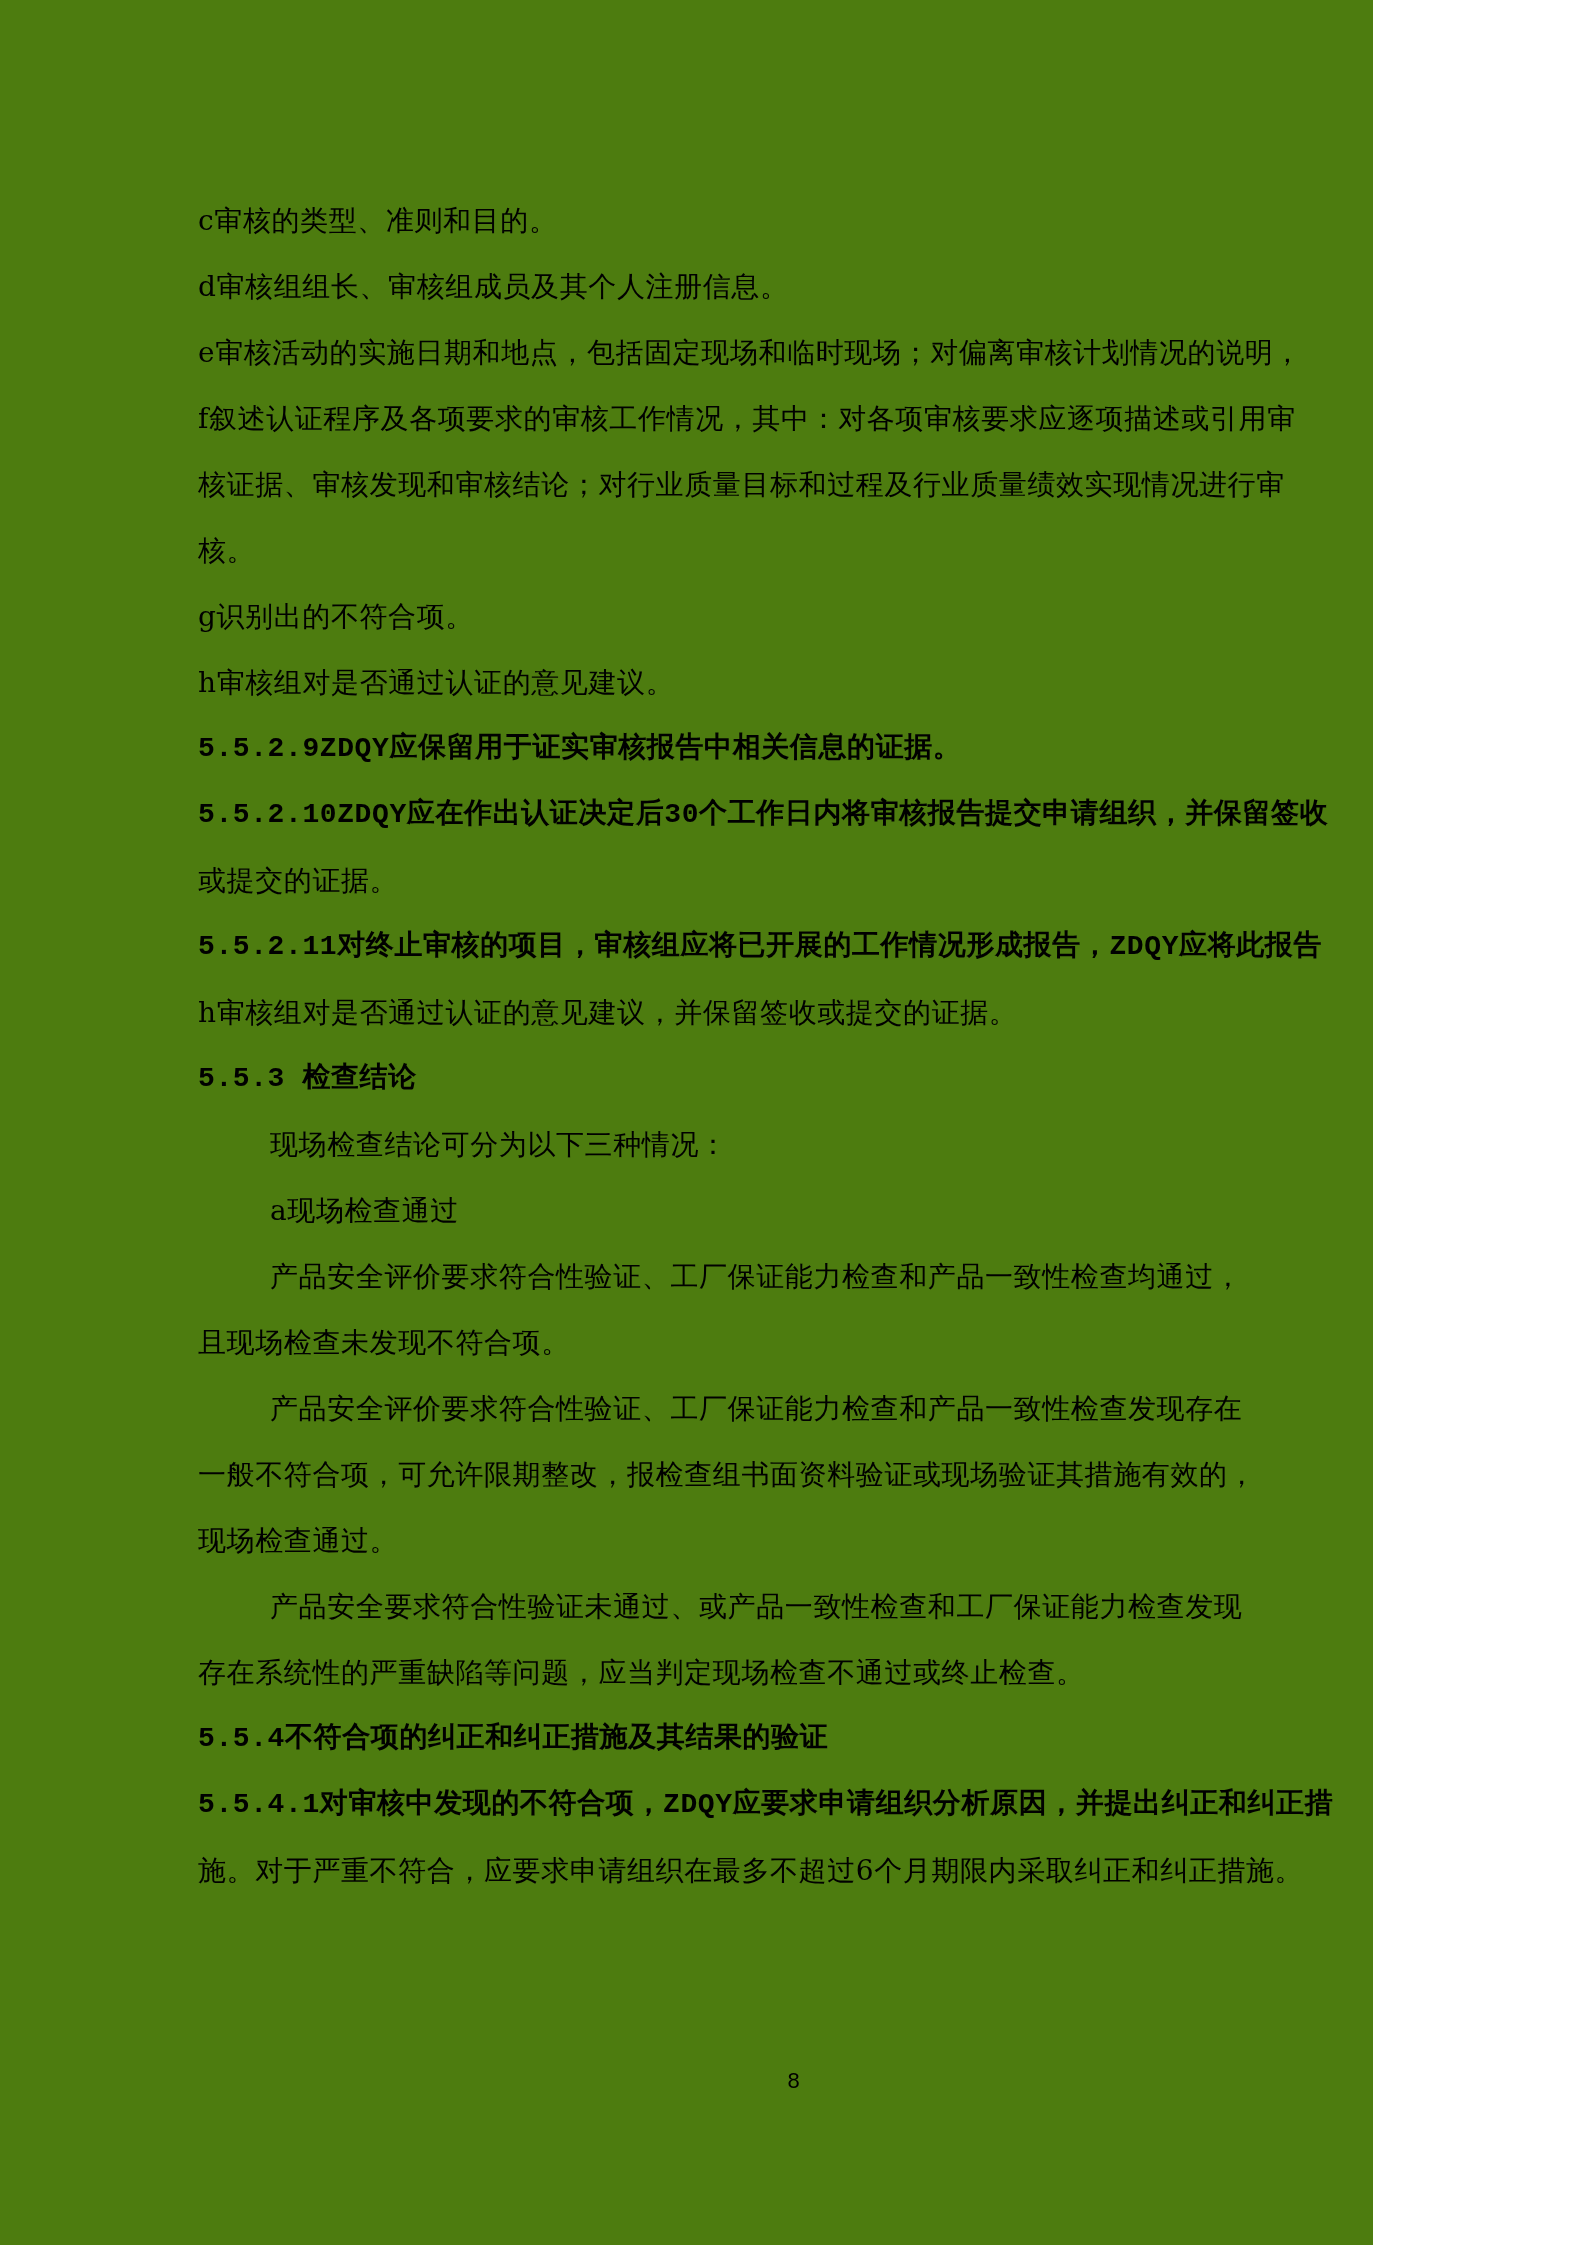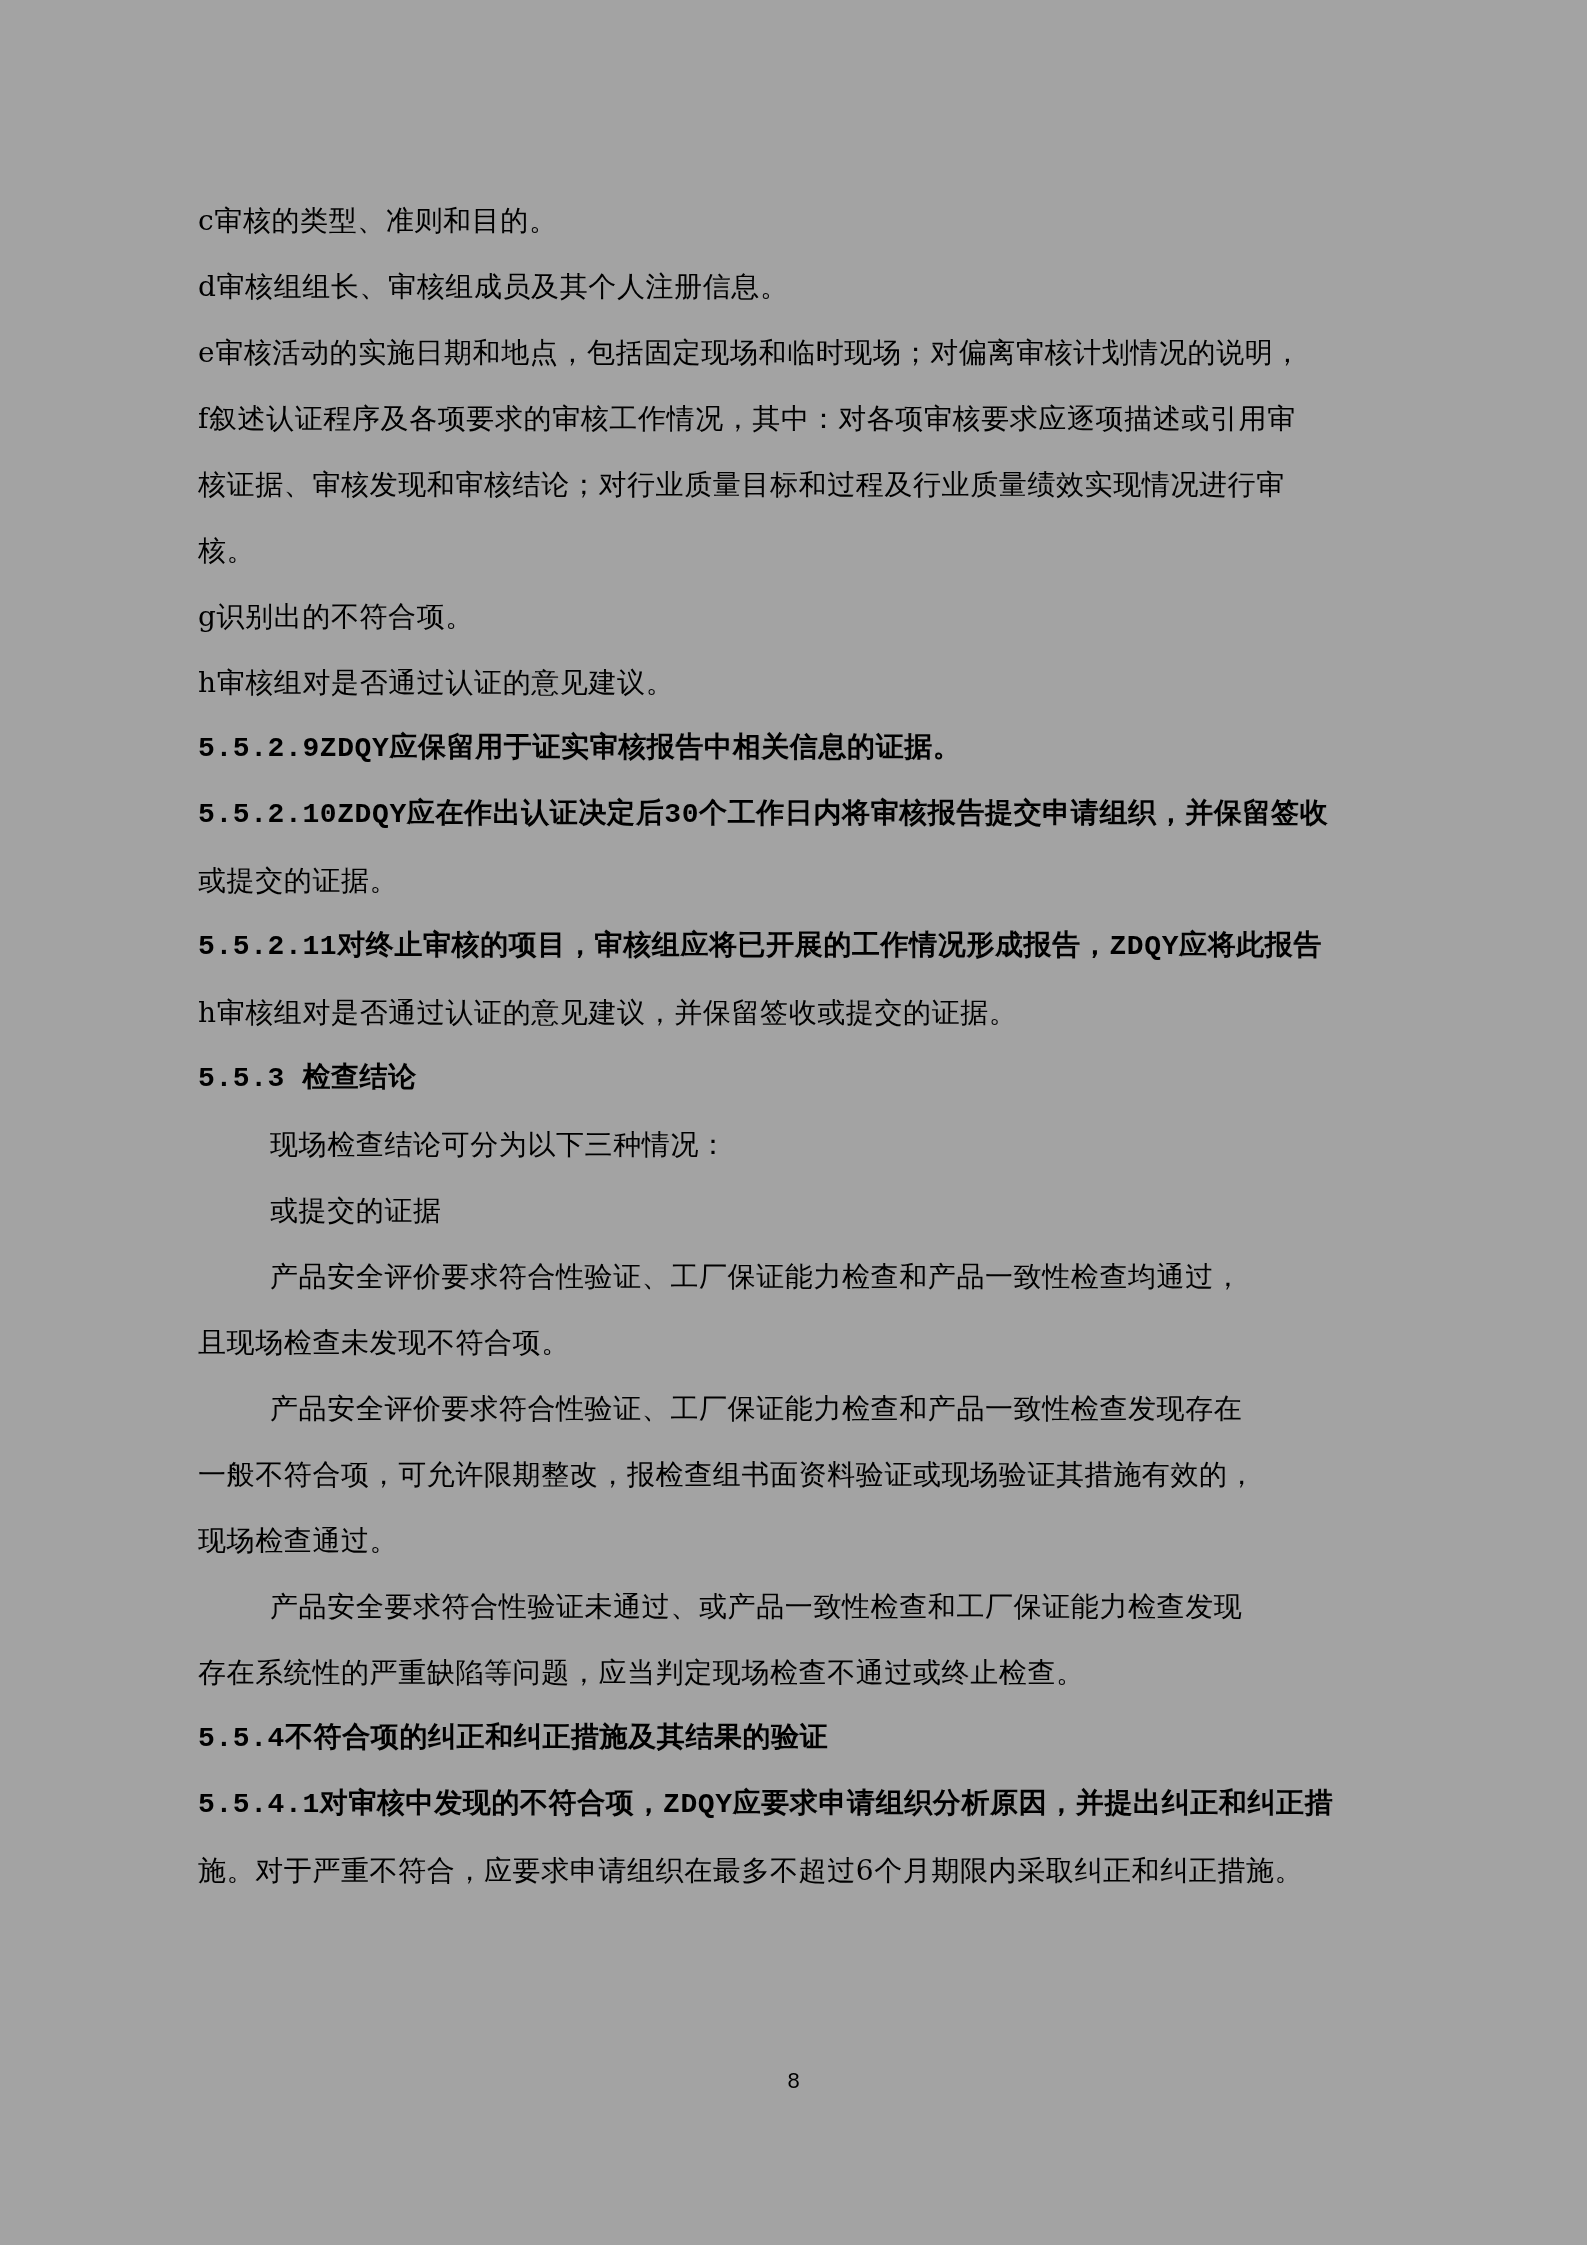--- a/index.html
+++ b/index.html
@@ -12,23 +12,23 @@
       height: 2245px;
       position: relative;
       overflow: hidden;
       font-family: "DejaVu Serif", "Liberation Serif", serif;
       color: #000000;
     }
     .page {
       position: absolute;
       left: 0;
       top: 0;
-      width: 1587px;
+      width: 1373px;
       height: 2245px;
-      background: #a3a3a3;
+      background: #4d7c0f;
     }
     .body-text {
       position: absolute;
       left: 198px;
       top: 188px;
       width: 1232px;
     }
     .line {
       font-size: 28px;
       line-height: 66px;
@@ -67,21 +67,21 @@
     <div class="line">核。</div>
     <div class="line">g识别出的不符合项。</div>
     <div class="line">h审核组对是否通过认证的意见建议。</div>
     <div class="line heading">5.5.2.9ZDQY应保留用于证实审核报告中相关信息的证据。</div>
     <div class="line heading">5.5.2.10ZDQY应在作出认证决定后30个工作日内将审核报告提交申请组织，并保留签收</div>
     <div class="line">或提交的证据。</div>
     <div class="line heading">5.5.2.11对终止审核的项目，审核组应将已开展的工作情况形成报告，ZDQY应将此报告</div>
     <div class="line">h审核组对是否通过认证的意见建议，并保留签收或提交的证据。</div>
     <div class="line heading">5.5.3 检查结论</div>
     <div class="line indent">现场检查结论可分为以下三种情况：</div>
-    <div class="line indent">或提交的证据</div>
+    <div class="line indent">a现场检查通过</div>
     <div class="line indent">产品安全评价要求符合性验证、工厂保证能力检查和产品一致性检查均通过，</div>
     <div class="line">且现场检查未发现不符合项。</div>
     <div class="line indent">产品安全评价要求符合性验证、工厂保证能力检查和产品一致性检查发现存在</div>
     <div class="line">一般不符合项，可允许限期整改，报检查组书面资料验证或现场验证其措施有效的，</div>
     <div class="line">现场检查通过。</div>
     <div class="line indent">产品安全要求符合性验证未通过、或产品一致性检查和工厂保证能力检查发现</div>
     <div class="line">存在系统性的严重缺陷等问题，应当判定现场检查不通过或终止检查。</div>
     <div class="line heading">5.5.4不符合项的纠正和纠正措施及其结果的验证</div>
     <div class="line heading">5.5.4.1对审核中发现的不符合项，ZDQY应要求申请组织分析原因，并提出纠正和纠正措</div>
     <div class="line">施。对于严重不符合，应要求申请组织在最多不超过6个月期限内采取纠正和纠正措施。</div>

